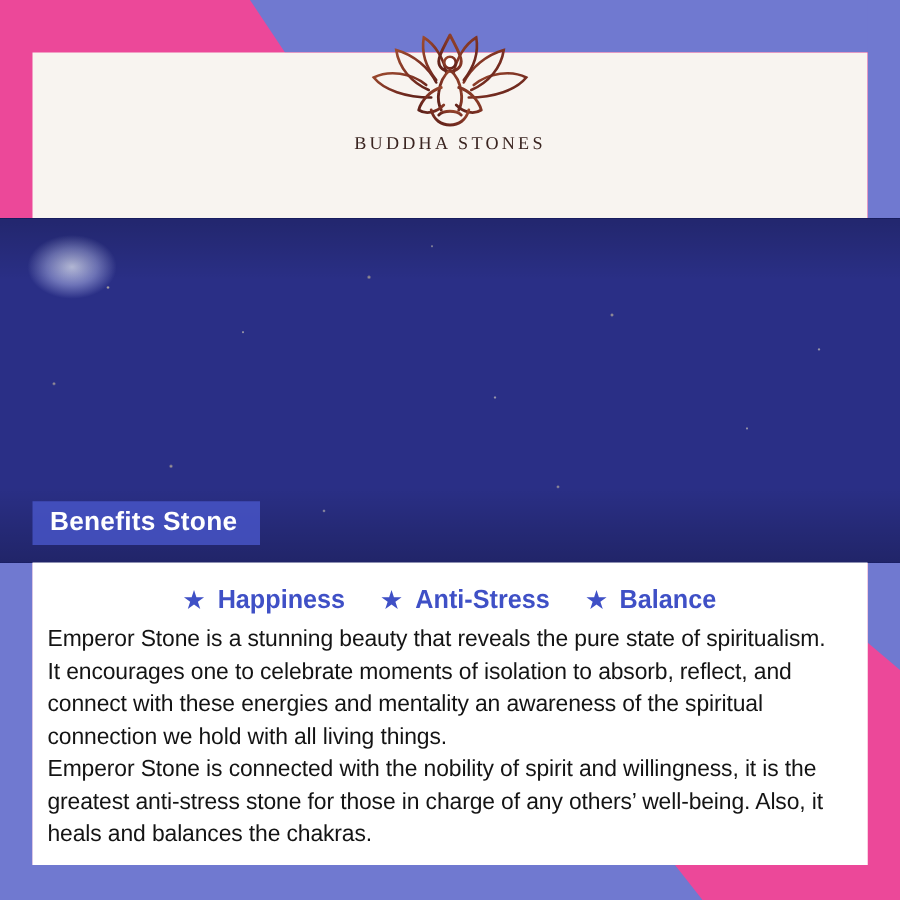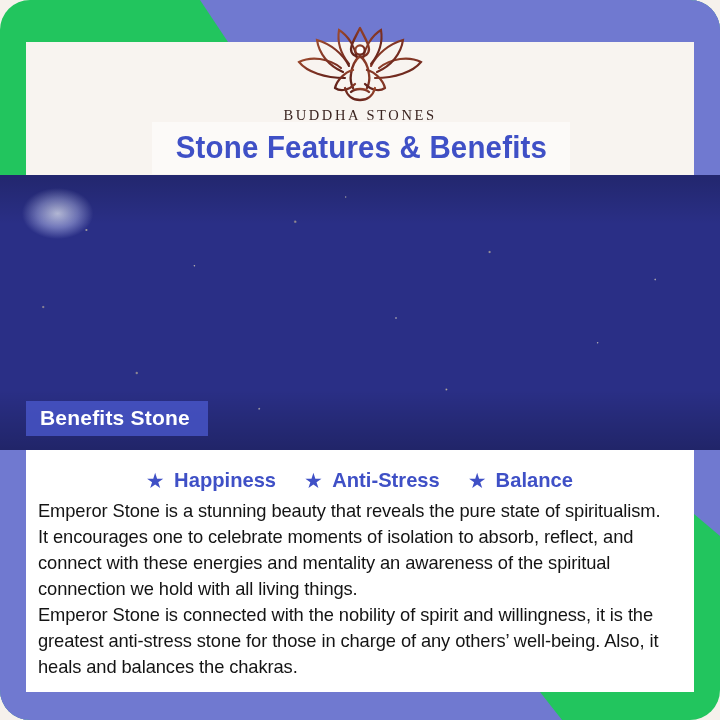--- a/index.html
+++ b/index.html
@@ -11,23 +11,22 @@
     height: 720px;
     overflow: hidden;
     font-family: "Liberation Sans", sans-serif;
     background: #F6F1EC;
   }
 
   #page {
     position: relative;
     width: 720px;
     height: 720px;
-    background: #22c55e;
+    background: #ec4899;
     overflow: hidden;
-    border-radius: 30px;
   }
 
   
   .band-top {
     position: absolute;
     top: 0;
     left: 0;
     width: 720px;
     height: 42px;
     background: #7079D0;
@@ -303,23 +302,20 @@
           <path d="M68 48 C 60 50, 52 58, 50 66 C 56 70, 64 68, 70 62"></path>
           <path d="M82 48 C 90 50, 98 58, 100 66 C 94 70, 86 68, 80 62"></path>
 
           <path d="M60 66 C 62 74, 68 78, 75 78 C 82 78, 88 74, 90 66"></path>
           <path d="M66 70 C 70 66, 80 66, 84 70"></path>
         </g>
       </svg>
       <div class="logo-word">BUDDHA STONES</div>
     </div>
 
-    <div class="title-panel">
-      <div class="title-text">Stone Features &amp; Benefits</div>
-    </div>
   </div>
 
   <div class="photo">
     <div class="photo-speckle"></div>
     <div class="photo-shade"></div>
     <div class="stone-label">
       <span class="stone-label-text">Benefits Stone</span>
     </div>
   </div>
 

